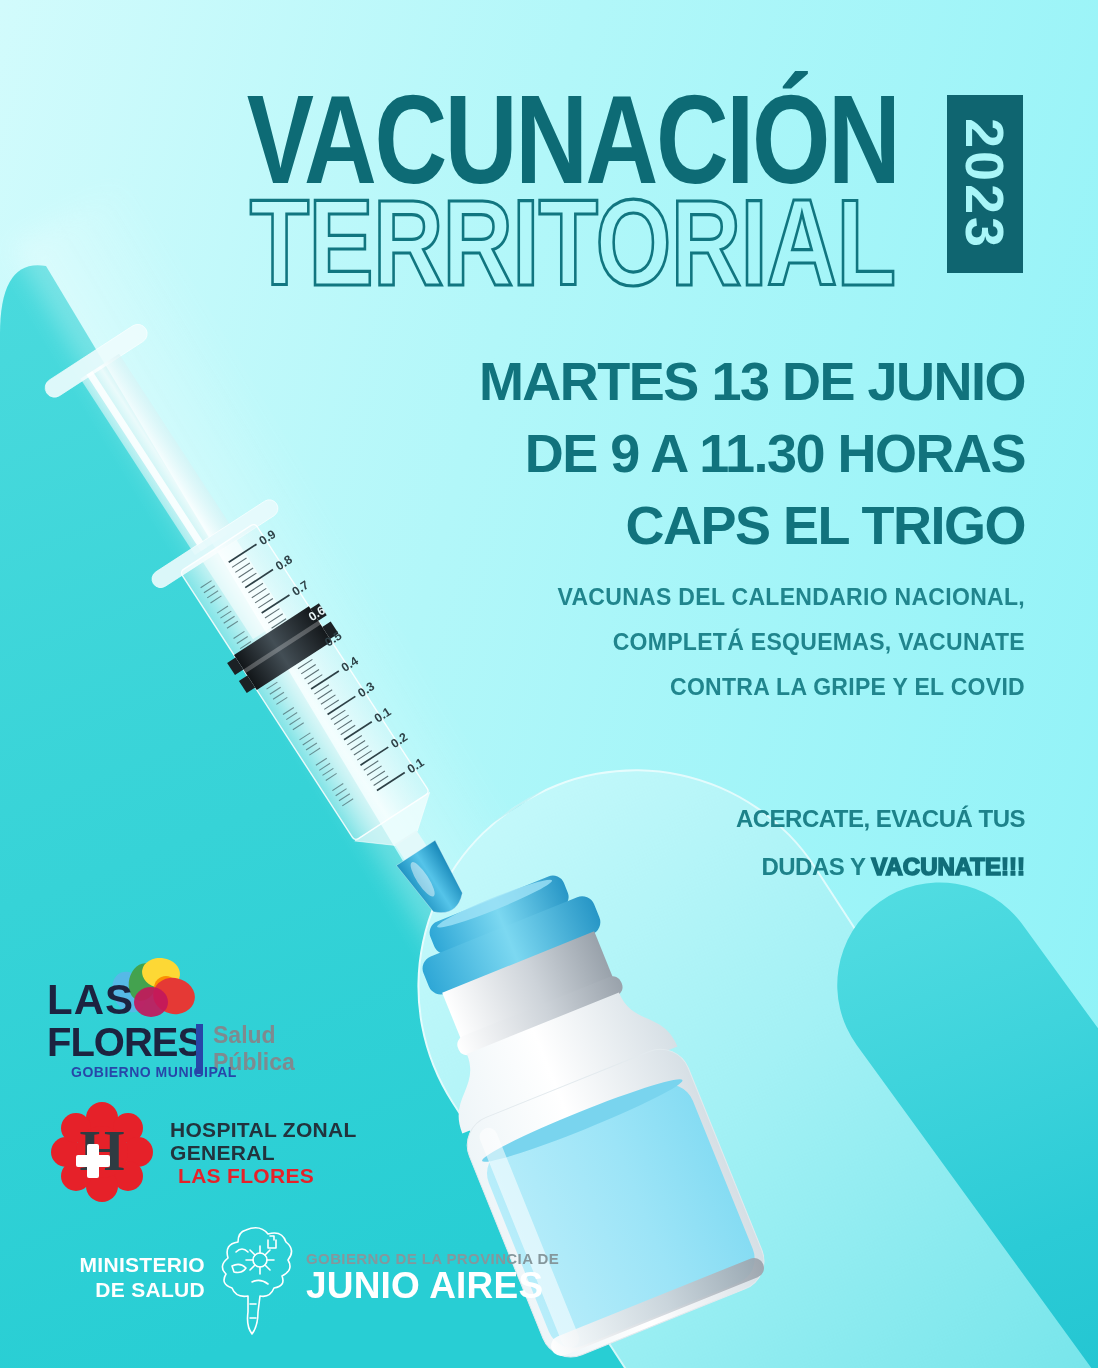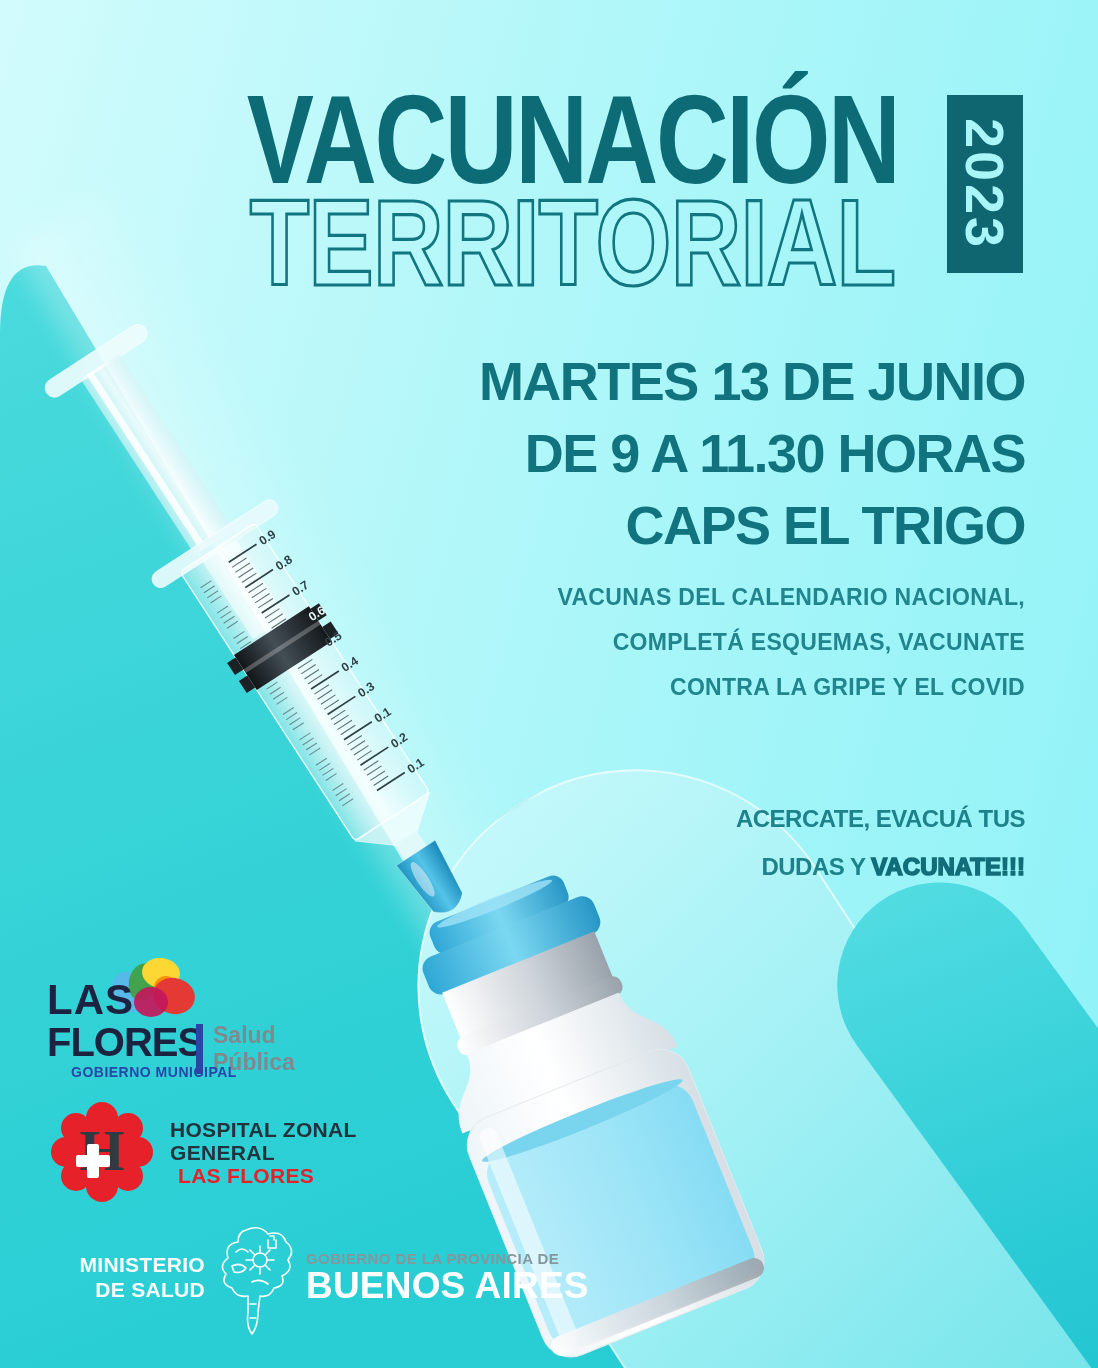--- a/index.html
+++ b/index.html
@@ -383,16 +383,16 @@
       <path d="M44,27 L44,20 M44,41 L44,48 M37,34 L30,34 M51,34 L58,34 M39,29 L34,24 M49,29 L54,24 M39,39 L34,44 M49,39 L54,44"></path>
       <path d="M20,26 Q26,20 32,26"></path>
       <path d="M52,14 L52,22 L60,22 L60,14 M54,10 L58,10 L58,14"></path>
       <path d="M16,40 Q24,36 30,42 Q26,48 18,46 Z"></path>
       <path d="M36,56 Q44,52 52,58"></path>
       <path d="M34,78 L40,78 M34,92 L40,92"></path>
     </g>
   </svg>
   <div class="province">
     <div class="small">GOBIERNO DE LA PROVINCIA DE</div>
-    <div class="big">BUENOS AIRES</div>
+    <div class="big">JUNIO AIRES</div>
   </div>
 
 </div>
 
 </body></html>

